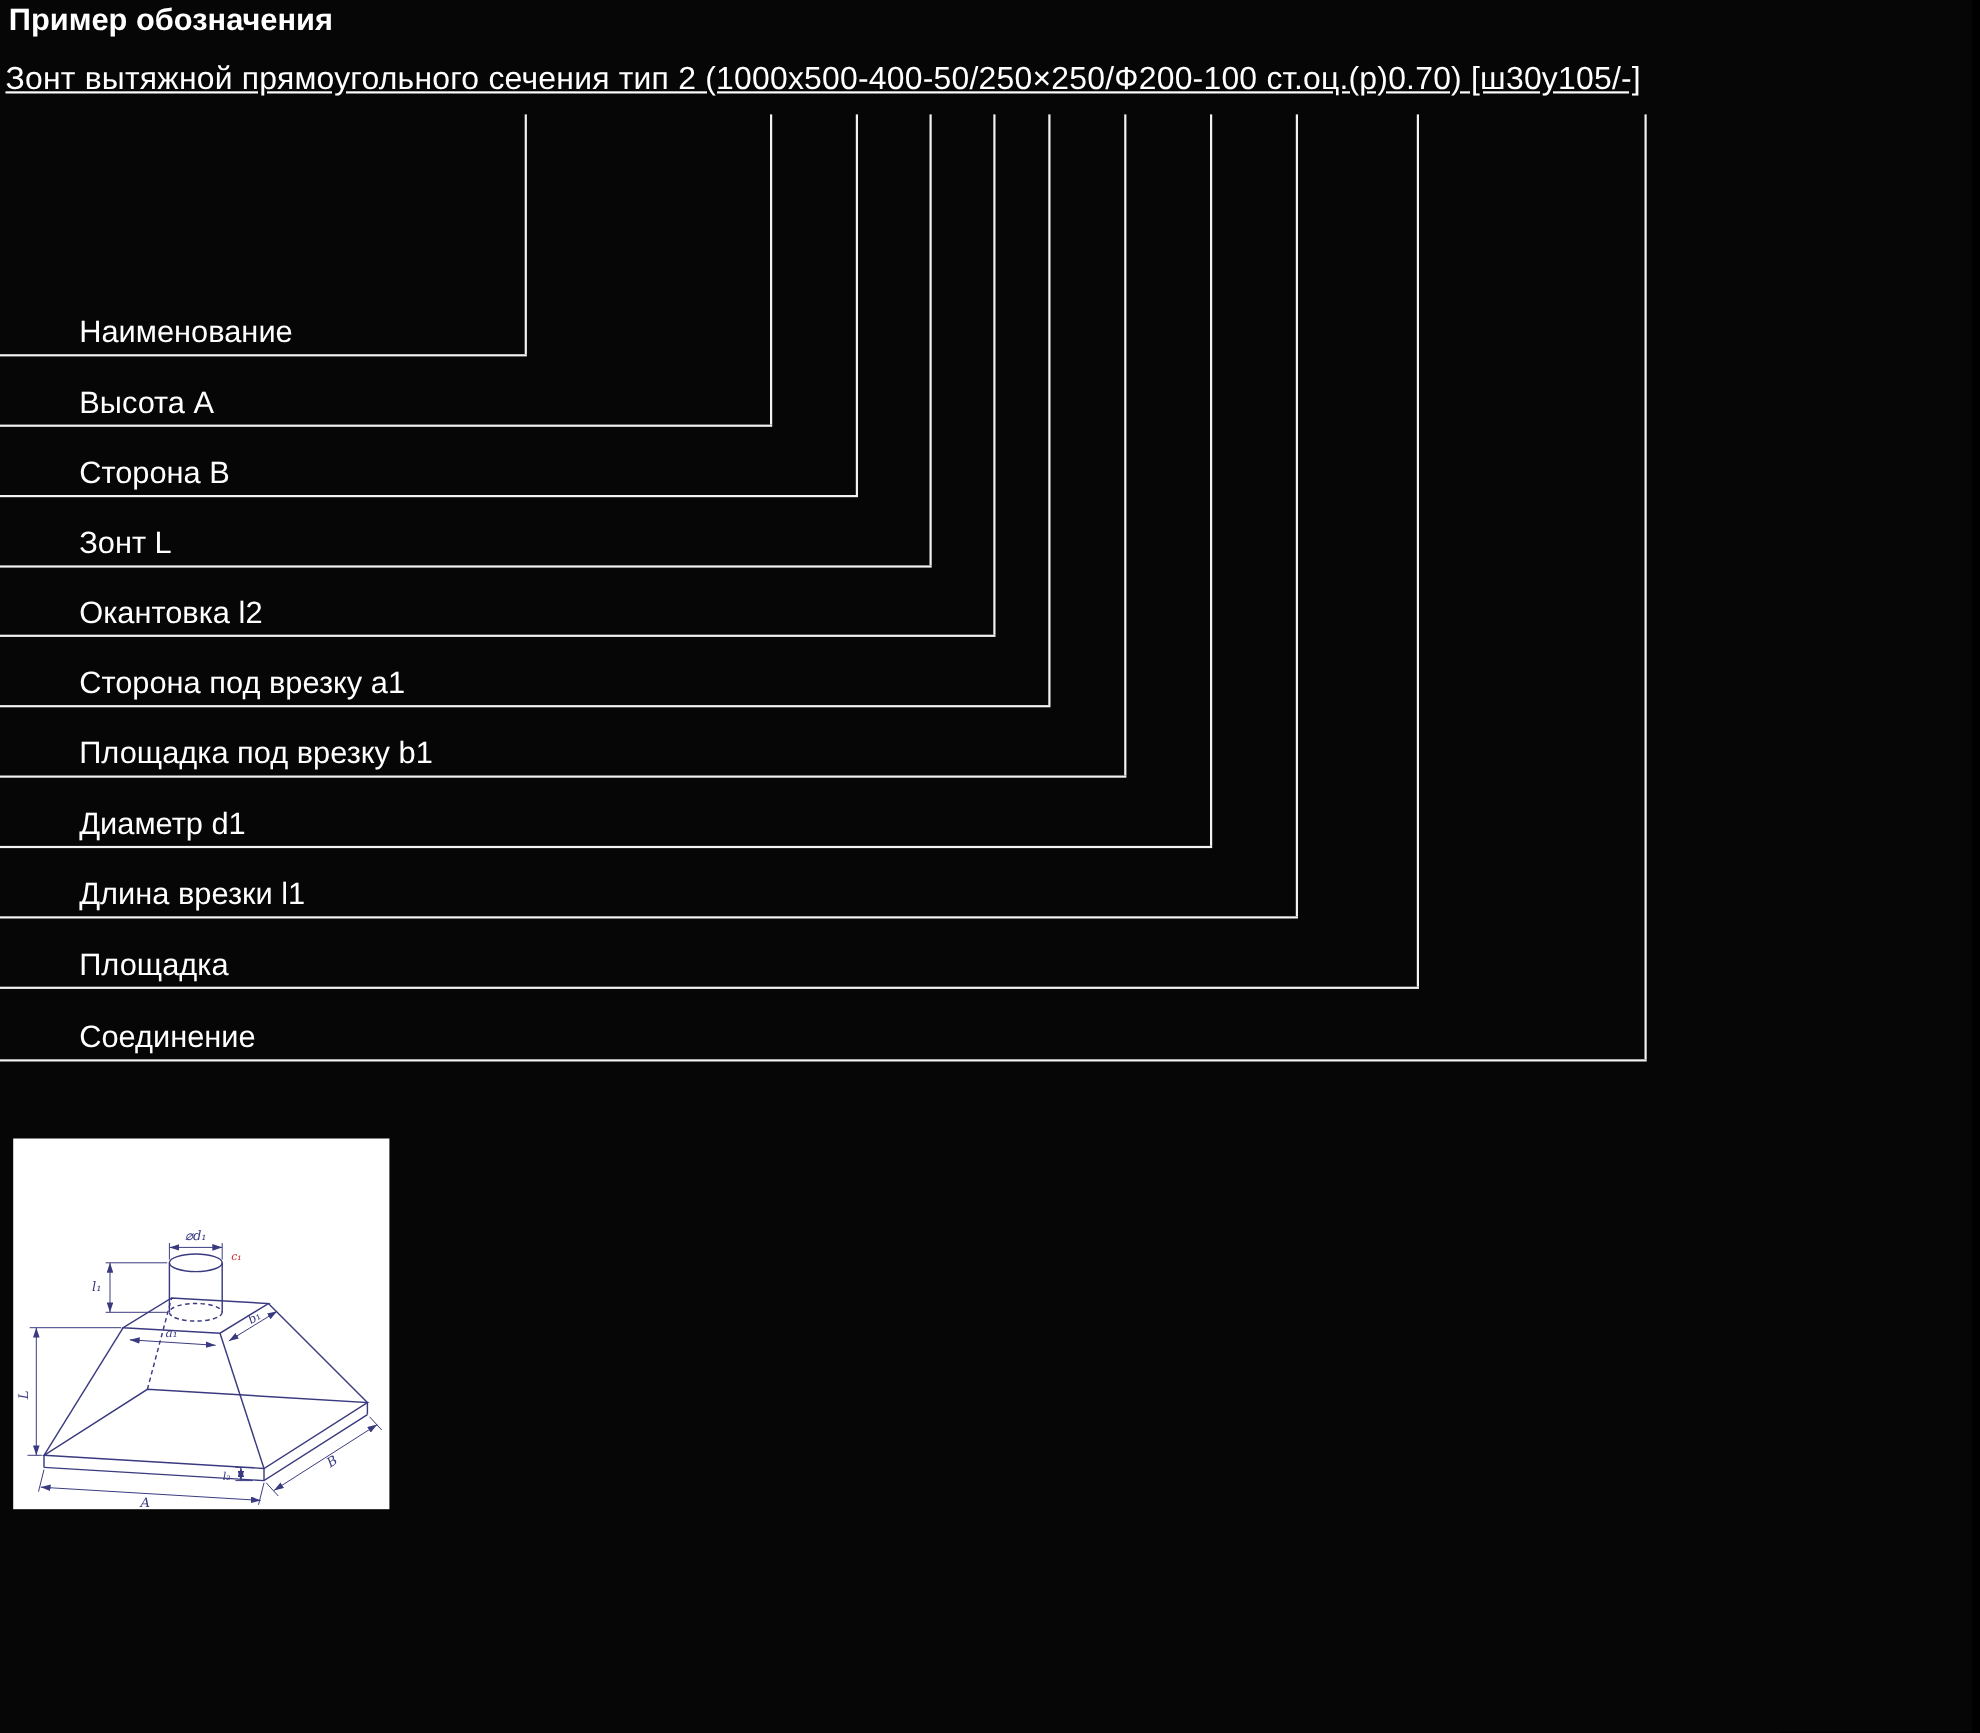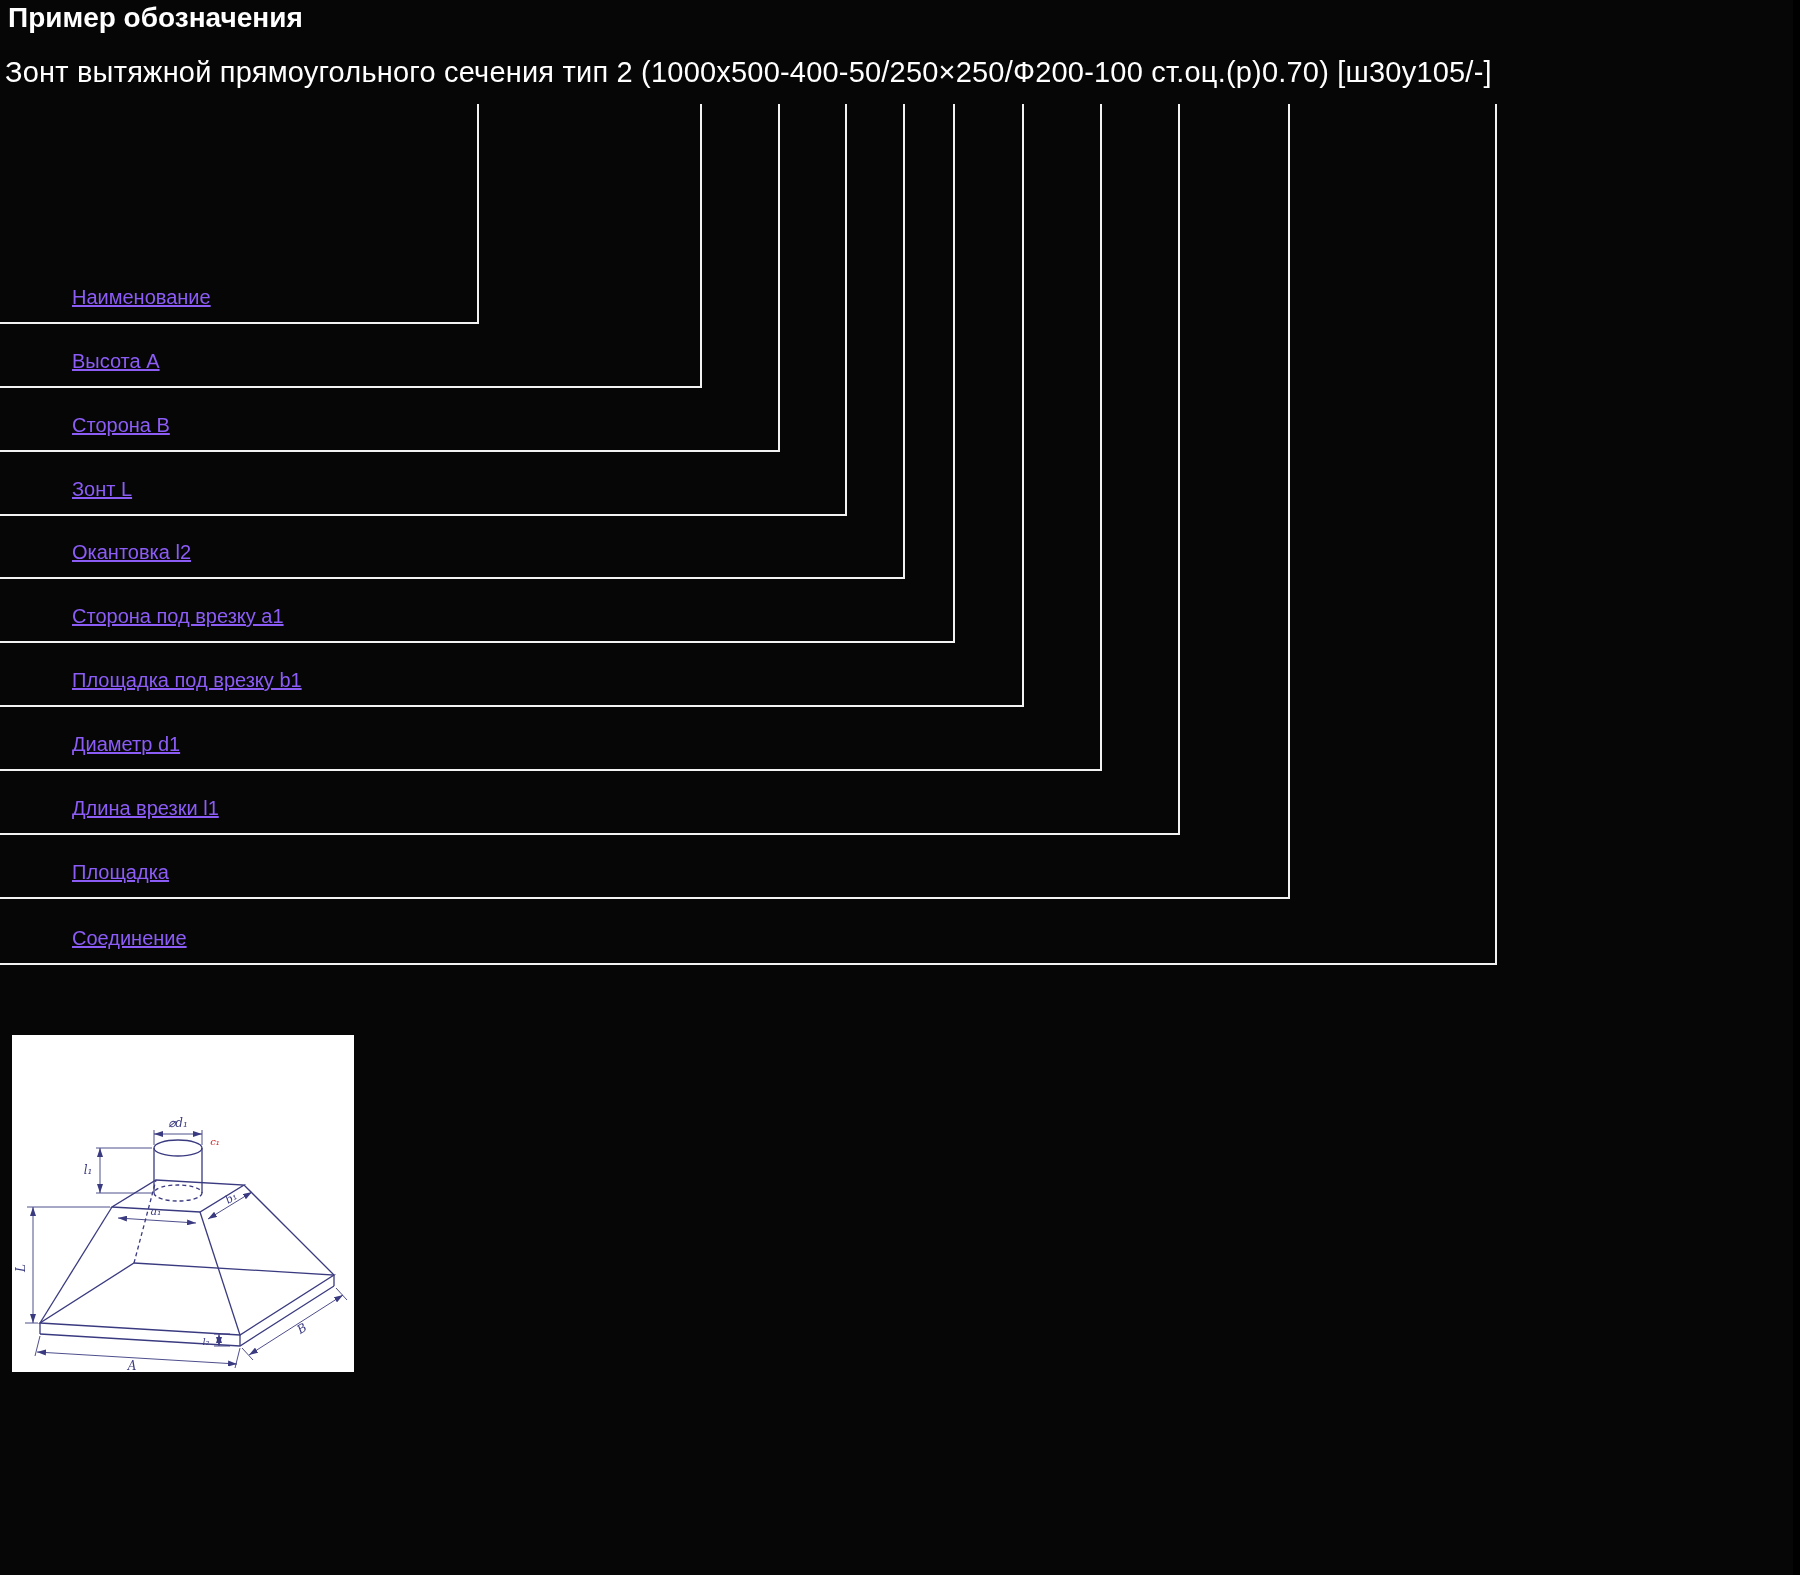--- a/index.html
+++ b/index.html
@@ -24,40 +24,40 @@
     font-weight: 700;
     white-space: nowrap;
   }
   #designation {
     position: absolute;
     left: 5px;
     top: 56px;
     font-size: 29px;
     letter-spacing: 0.2px;
     white-space: nowrap;
+    text-decoration: underline;
   }
   .hline {
     position: absolute;
     left: 0;
     height: 2px;
     background: #f2f2f2;
   }
   .vline {
     position: absolute;
     top: 104px;
     width: 2px;
     background: #f2f2f2;
   }
   .callout-label {
     position: absolute;
     left: 72px;
-    font-size: 20px;
-    color: #8b5cf6;
+    font-size: 28px;
+    color: #ffffff;
     white-space: nowrap;
-    text-decoration: underline;
   }
   #drawing-box {
     position: absolute;
     left: 0;
     top: 1035px;
     width: 342px;
     height: 337px;
     background: #ffffff;
     margin-left: 12px;
   }

